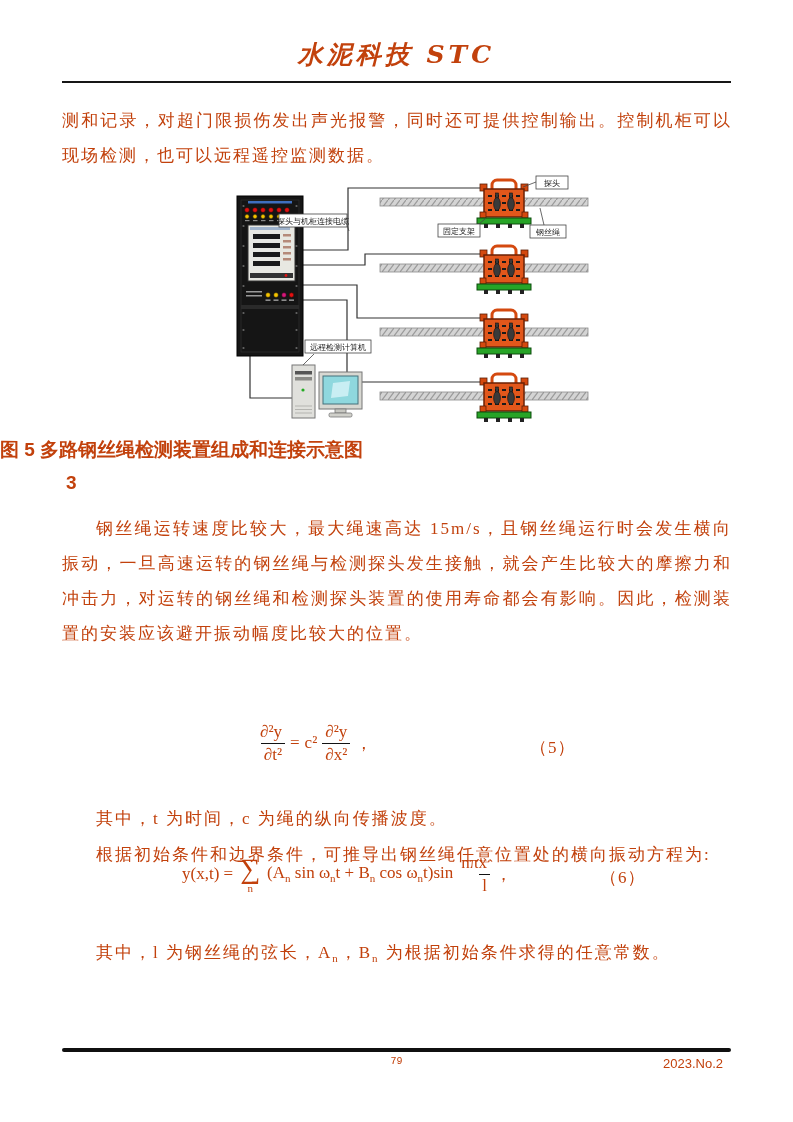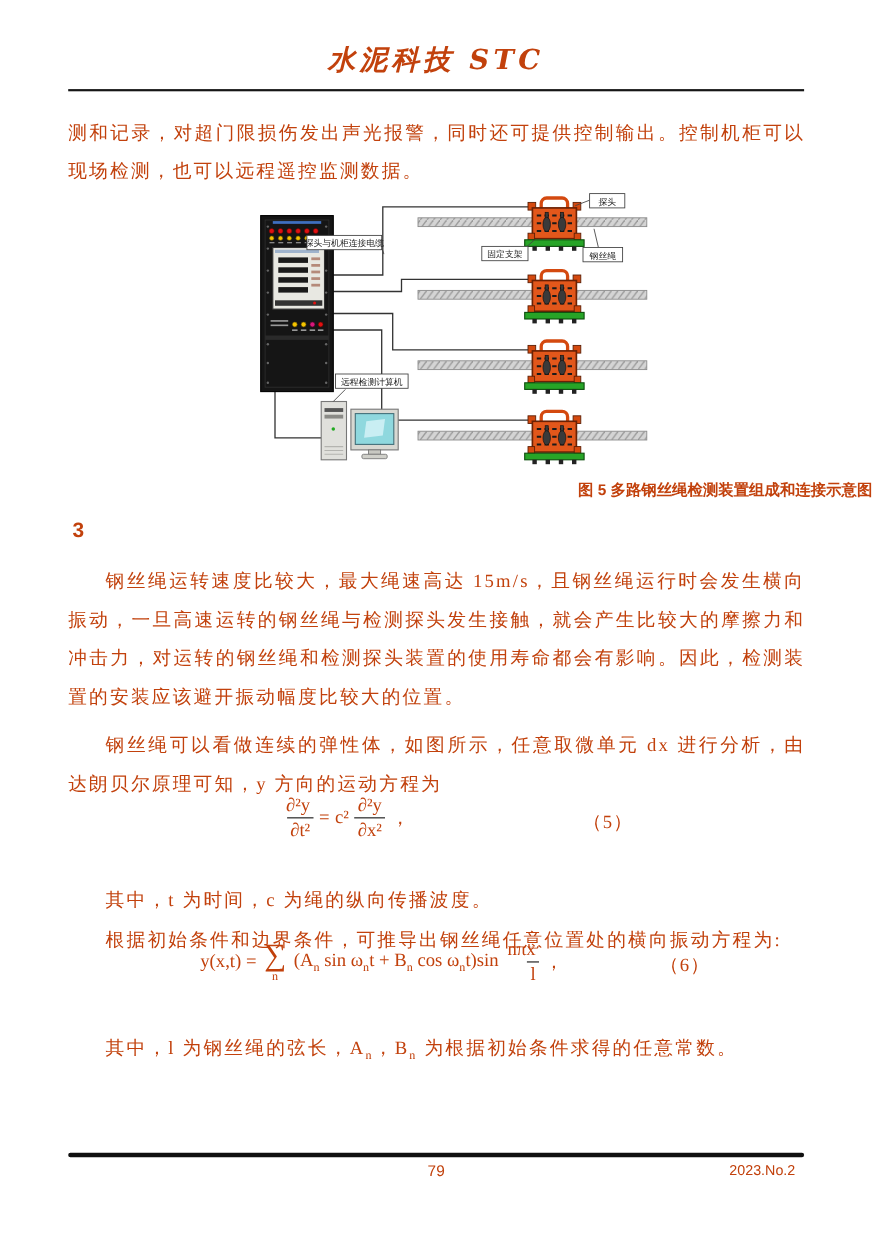--- a/index.html
+++ b/index.html
@@ -20,22 +20,22 @@
   .indent{text-indent:2em;}
   .intro{top:86px;}
   .p-install{top:494px;}
   .p-elastic{top:643px;}
   .p-where5{top:784px;}
   .p-boundary{top:820px;}
   .p-where6{top:918px;}
   .p-conclusion{top:954px;line-height:38px;}
   .figure-wrap{position:absolute;top:168px;left:130px;width:600px;height:270px;}
   .figure-caption{
-    position:absolute;top:437px;left:0;width:100%;text-align:right;
-    font-size:14px;font-weight:bold;font-family:"Liberation Sans","DejaVu Sans",sans-serif;
+    position:absolute;top:437px;left:0;width:100%;text-align:left;
+    font-size:19px;font-weight:bold;font-family:"Liberation Sans","DejaVu Sans",sans-serif;
   }
   .section-heading{
     position:absolute;top:456px;left:66px;display:flex;gap:15px;align-items:baseline;
     font-size:19px;font-weight:bold;font-family:"Liberation Sans","DejaVu Sans",sans-serif;
   }
   .equation{position:absolute;display:flex;align-items:center;gap:5px;font-size:17px;}
   .eq5{top:722px;left:257px;}
   .eq6{top:853px;left:182px;}
   .frac{display:inline-flex;flex-direction:column;align-items:flex-end;line-height:1.15;}
   .frac .den{border-top:1.4px solid #121212;padding:1px 3px 0 3px;}
@@ -43,21 +43,21 @@
   .sum{display:inline-flex;flex-direction:column;align-items:center;line-height:1;margin:0 2px;}
   .sum-sigma{font-size:28px;}
   .sum-sub{font-size:11px;margin-top:0;}
   .eq-label{position:absolute;font-size:17px;letter-spacing:1px;}
   .eq5-label{top:736px;left:530px;}
   .eq6-label{top:866px;left:600px;}
   .eq-body sub, .p-where6 sub{font-size:11px;}
   .footer-rule{position:absolute;top:1048px;left:62px;width:669px;height:4px;background:#101010;border-radius:3px;}
   .page-number{
     position:absolute;top:1056px;left:0;width:100%;text-align:center;
-    font-size:14px;font-family:Liberation Sans, sans-serif;
+    font-size:10px;font-family:Liberation Mono, monospace;
   }
   .issue{
     position:absolute;top:1056px;right:70px;font-size:13px;
     font-family:"Liberation Sans","DejaVu Sans",sans-serif;
   }
   .fig-label-text{font-family:"DejaVu Sans","Liberation Sans",sans-serif;font-size:8px;fill:#222;}
 </style>
 </head>
 <body>
 
@@ -238,21 +238,20 @@
     </svg>
   </div>
 
   <div class="figure-caption">图 5  多路钢丝绳检测装置组成和连接示意图</div>
 
   <h2 class="section-heading">
     <span>3</span>
   </h2>
 
   <p class="block indent p-install">钢丝绳运转速度比较大，最大绳速高达 15m/s，且钢丝绳运行时会发生横向振动，一旦高速运转的钢丝绳与检测探头发生接触，就会产生比较大的摩擦力和冲击力，对运转的钢丝绳和检测探头装置的使用寿命都会有影响。因此，检测装置的安装应该避开振动幅度比较大的位置。</p>
-  <p class="block indent p-elastic">钢丝绳可以看做连续的弹性体，如图所示，任意取微单元 dx 进行分析，由达朗贝尔原理可知，y 方向的运动方程为</p>
 
   <div class="equation eq5">
     <span class="frac">
       <span class="num">∂²y</span>
       <span class="den">∂t²</span>
     </span>
     <span>=</span>
     <span>c²</span>
     <span class="frac">
       <span class="num">∂²y</span>

